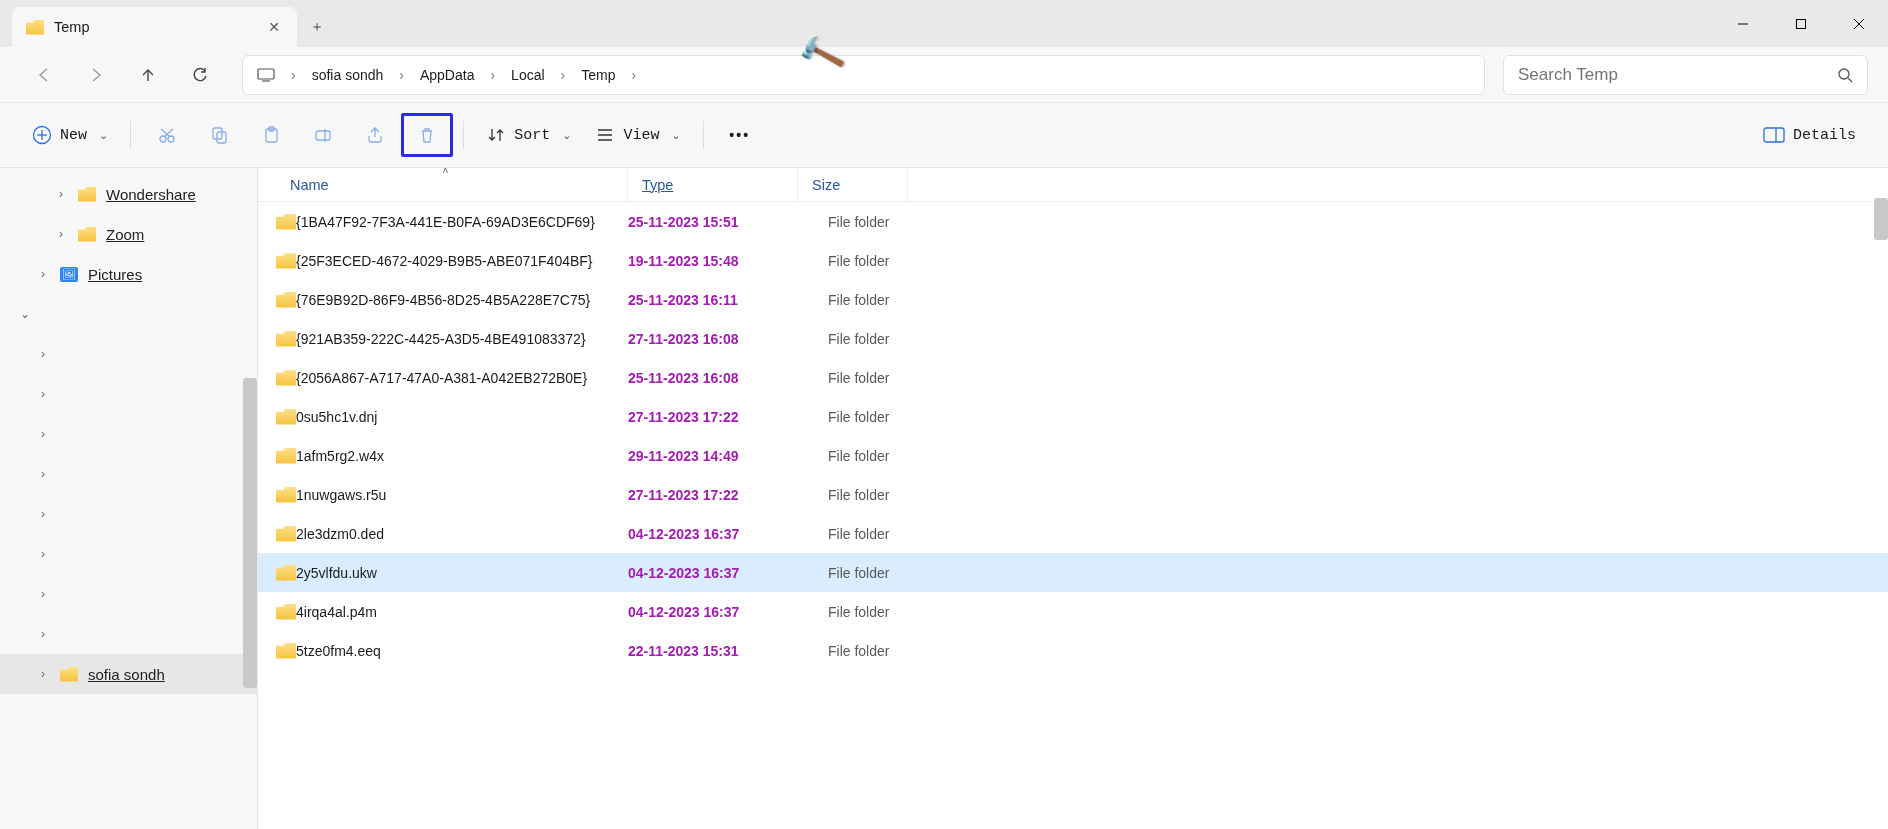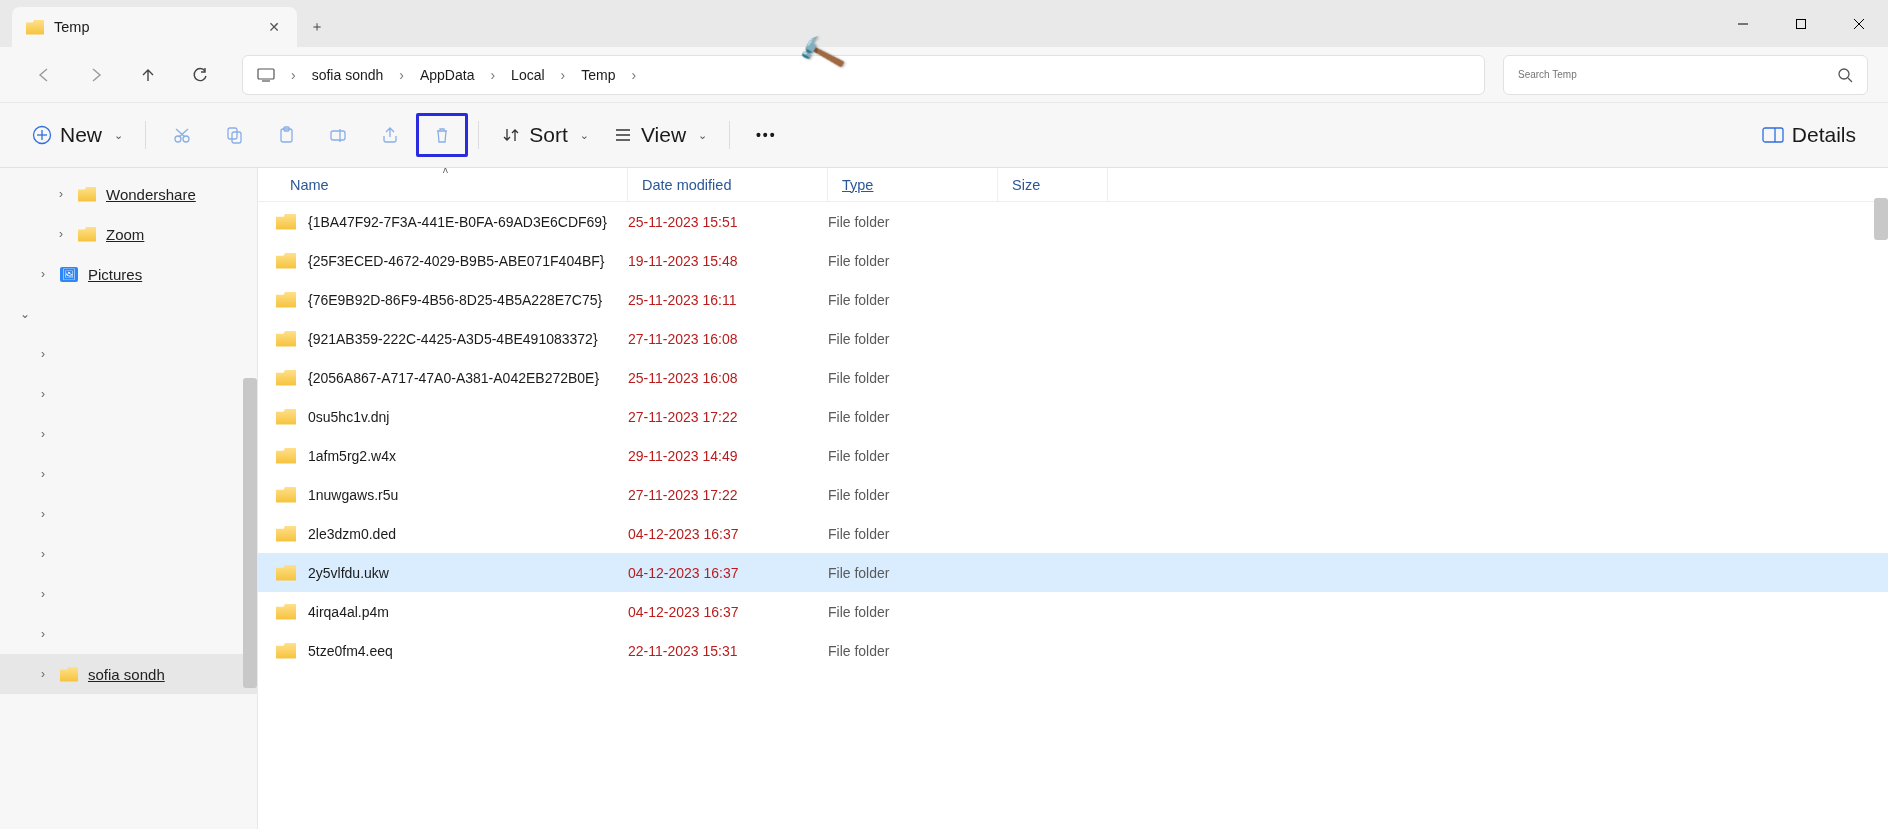--- a/index.html
+++ b/index.html
@@ -32,31 +32,31 @@
 
   
   .navrow { height: 56px; background: #f7f7f7; display: flex; align-items: center; padding: 0 20px; gap: 4px; border-bottom: 1px solid #e8e8e8;}
   .nav-btn { width: 48px; height: 40px; display:flex; align-items:center; justify-content:center; color:#555; cursor:pointer; border-radius:4px; }
   .nav-btn.disabled { color: #b9b9b9; }
   .crumb-box { flex:1; height: 40px; margin: 0 14px; background:#fff; border:1px solid #e1e1e1; border-radius:6px; display:flex; align-items:center; padding: 0 10px; gap:2px;}
   .crumb-box .pc-icon { width:26px; display:flex; justify-content:center; color:#555;}
   .crumb-box .chev { color:#777; padding: 0 10px; cursor:pointer;}
   .crumb-box .crumb { color:#1b1b1b; padding: 4px 4px; cursor:pointer; white-space:nowrap;}
   .search-box { width: 365px; height:40px; background:#fff; border:1px solid #e1e1e1; border-radius:6px; display:flex; align-items:center; padding:0 14px; color:#777;}
-  .search-box input { flex:1; border:none; outline:none; font-size:10px; color:#333; background:transparent;}
+  .search-box input { flex:1; border:none; outline:none; font-size:17px; color:#333; background:transparent;}
   .search-box .mag { color:#555; }
 
   
   .toolbar { height: 65px; background:#f7f7f7; display:flex; align-items:center; padding:0 20px; border-bottom:1px solid #e3e3e3;}
   .tb-btn { height:44px; padding:0 12px; display:flex; align-items:center; justify-content:center; gap:8px; color:#246? ; color:#1a1a1a; border-radius:4px; cursor:pointer;}
   .tb-btn.icononly { width:52px; padding:0; }
   .tb-btn .ico { color:#3b78e7; }
   .tb-btn.muted .ico { color:#8aaee8; }
   .tb-sep { width:1px; height:28px; background:#dcdcdc; margin:0 10px;}
-  .tb-label { font-size:21px; }
+  .tb-label { font-size:15px;font-family:Liberation Mono, monospace; }
   .chev-sm { font-size:11px; color:#555; margin-left:4px;}
   .highlight-delete { border: 3px solid #2a2adf; border-radius:2px; }
   .toolbar .flex { flex:1; }
 
   
   .hammer { position:absolute; left: 800px; top: 34px; font-size:34px; transform: rotate(-20deg); pointer-events:none; filter: drop-shadow(1px 1px 1px rgba(0,0,0,.3)); }
 
   
   .main { display:flex; height: calc(829px - 47px - 56px - 65px); background:#fff;}
   .sidebar { width: 258px; background:#f7f7f7; border-right:1px solid #e8e8e8; position:relative; overflow:hidden;}
@@ -74,23 +74,23 @@
   .colhead .ch { padding:0 14px; color:#2b5797; font-size:14.5px; cursor:pointer; display:flex; align-items:center; gap:6px; border-right:1px solid #eee; height:100%;}
   .ch.name { width:370px; padding-left:32px; position:relative;}
   .ch.name .sort-asc { position:absolute; top:-3px; left:50%; font-size:10px; color:#555;}
   .ch.date { width:200px;}
   .ch.type { width:170px;text-decoration:underline;}
   .ch.size { width:110px;}
 
   .rows { }
   .row { height:39px; display:flex; align-items:center; padding-left:18px; cursor:pointer;}
   .row.sel { background:#d9edff;}
-  .row .c-name { width:352px; display:flex; align-items:center; gap:12px; white-space:nowrap; overflow:hidden;}
+  .row .c-name { width:352px; display:flex; align-items:center; white-space:nowrap; overflow:hidden;}
   .row .folder-ico { width:20px; height:16px;}
-  .row .c-date { width:200px; color:#b91c1c;}
+  .row .c-date { width:200px; color:#a21caf;font-weight:bold;}
   .row .c-type { width:170px; color:#5a5a5a;}
   .row .c-size { width:110px; color:#5a5a5a;}
 
   .content .scroll-thumb { position:absolute; right:0; top:30px; width:14px; height:42px; background:#c8c8c8; border-radius:3px;}
 
   svg { display:block; }
 </style>
 </head>
 <body>
 
@@ -356,23 +356,20 @@
       </div>
     <div class="sb-scroll-thumb"></div>
   </div>
 
   <div class="content">
     <div class="colhead">
       <div class="ch name">
         <span>Name</span>
         <span class="sort-asc">˄</span>
       </div>
-      <div class="ch date">
-        <span>Date modified</span>
-      </div>
       <div class="ch type">
         <span>Type</span>
       </div>
       <div class="ch size">
         <span>Size</span>
       </div>
     </div>
     <div class="rows" id="rows">
         <div class="row">
           <div class="c-name">

